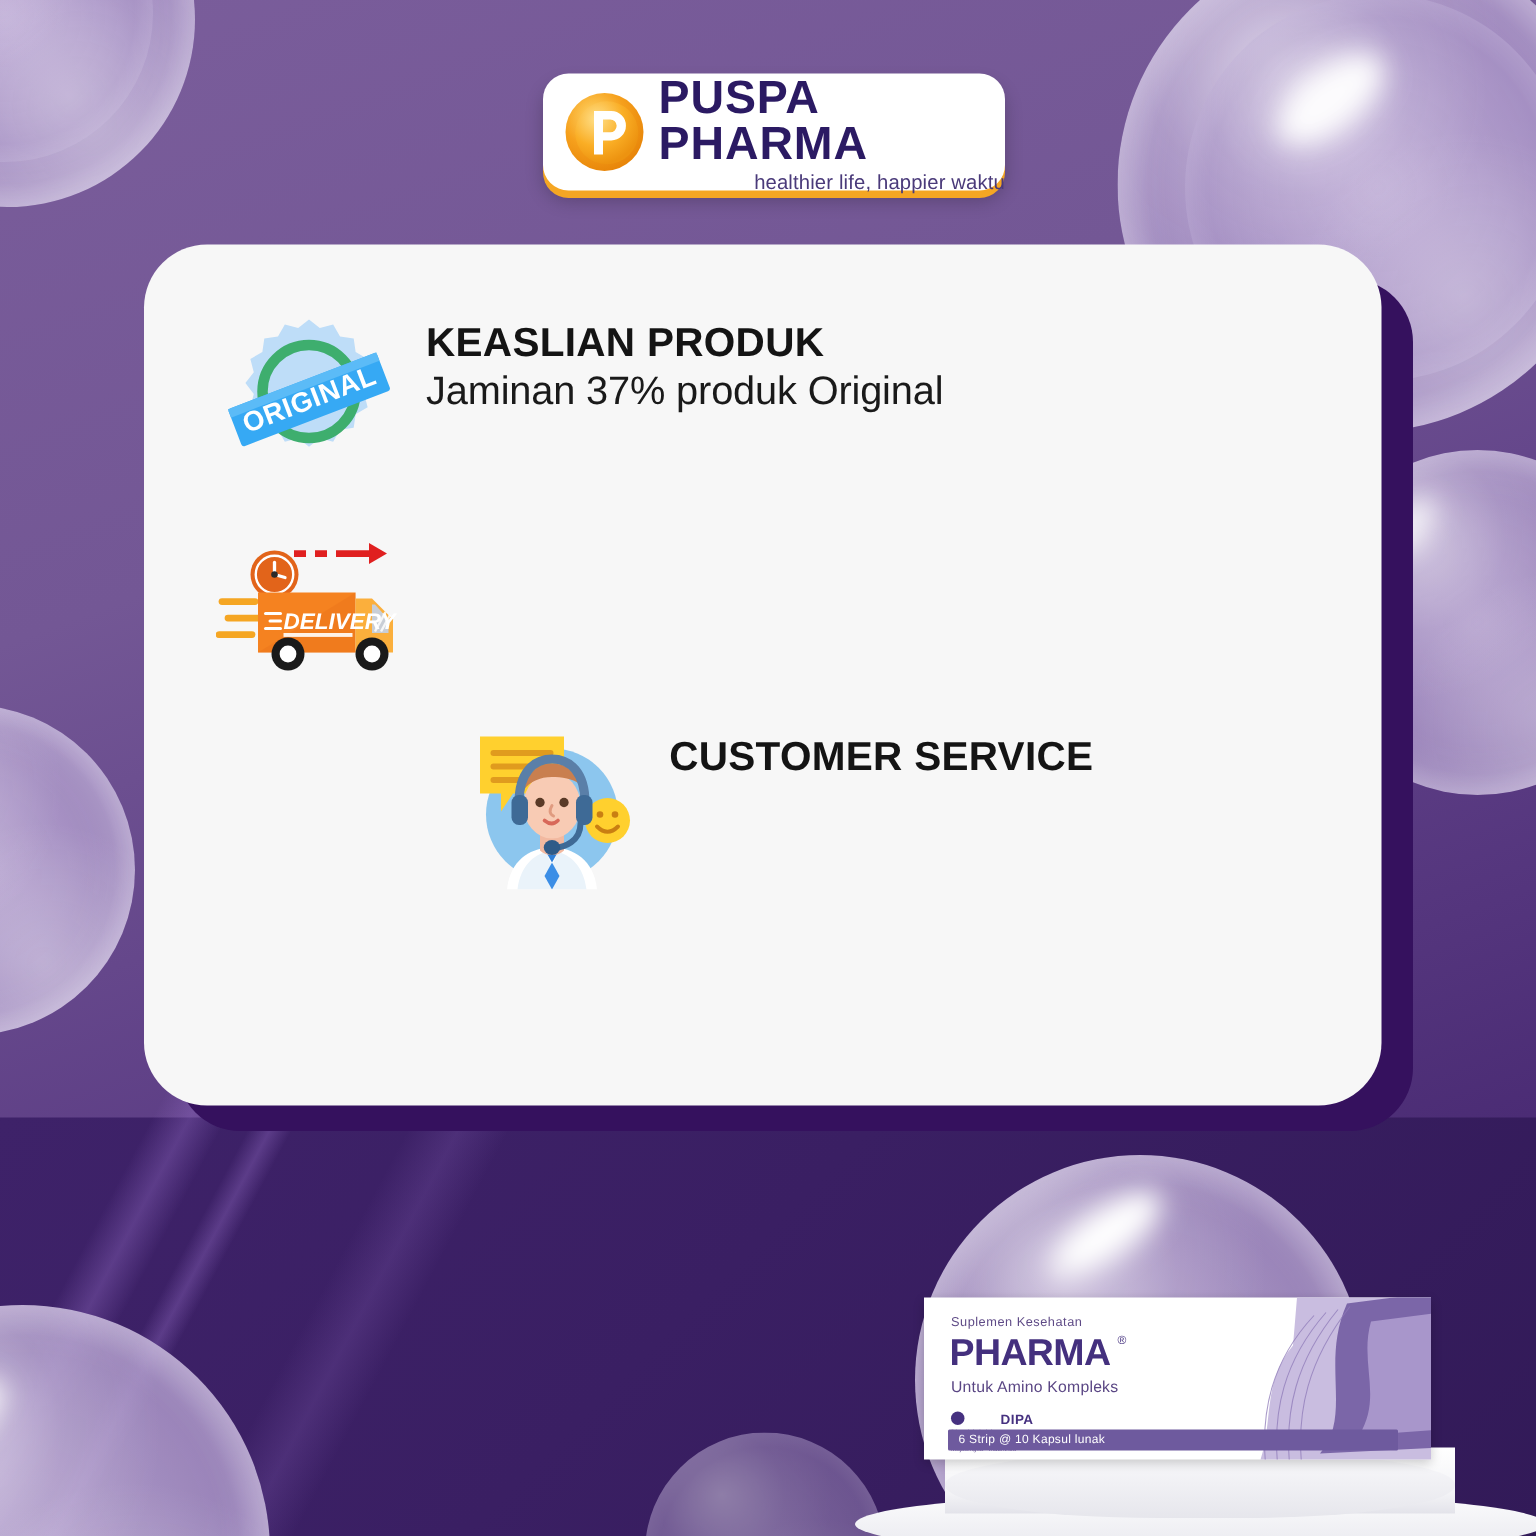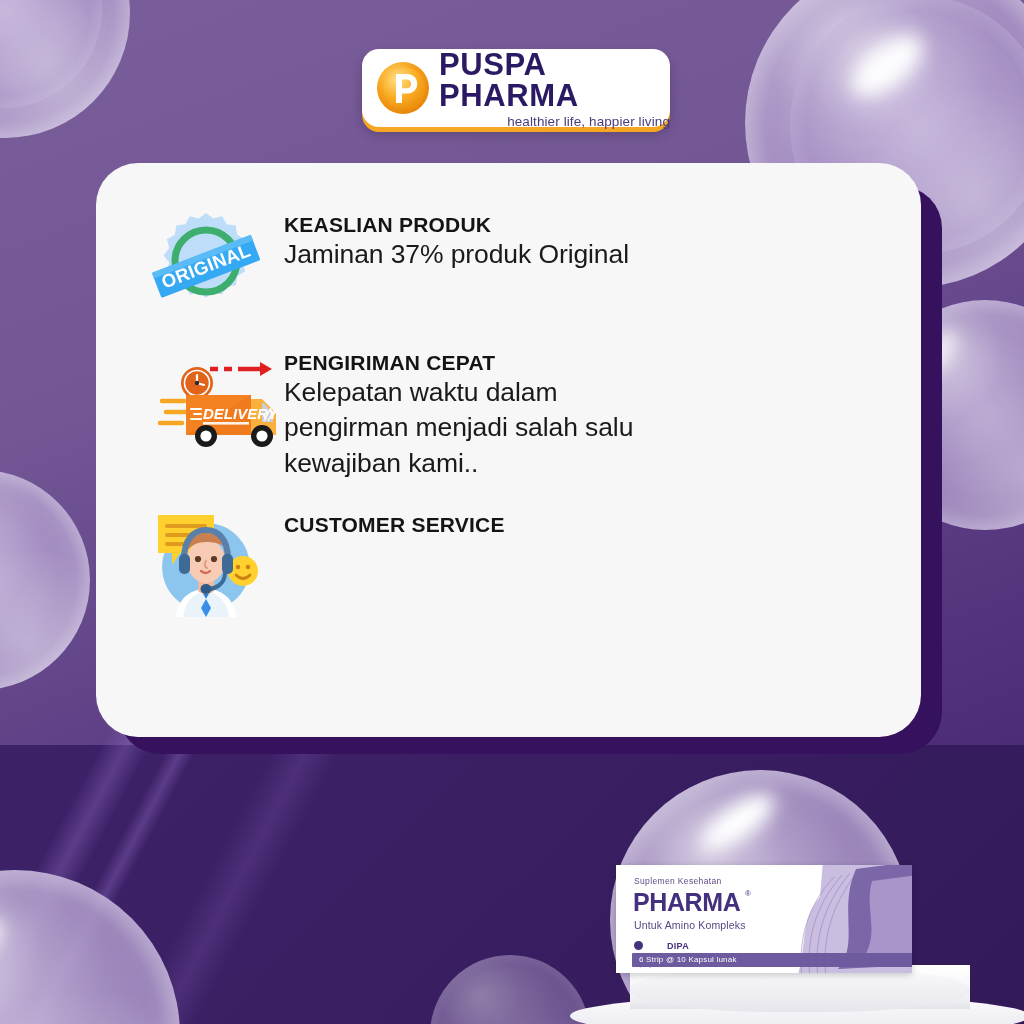--- a/index.html
+++ b/index.html
@@ -64,57 +64,57 @@
   #card-shadow {
     position:absolute; left:118px; top:186px; width:824px; height:568px;
     background:#35115E; border-radius:42px;
   }
   #info-card {
     position:absolute; left:96px; top:163px; width:825px; height:574px;
     background:#F7F7F7; border-radius:42px;
     padding:44px 30px 0 46px;
   }
   .feature-row { display:flex; align-items:flex-start; margin-bottom:26px; }
-  .feature-row:last-child { margin-bottom:0; }
+  .feature-row:last-child { margin-bottom:0;justify-content:center; }
   .feat-icon { flex:0 0 128px; height:112px; position:relative; margin-right:14px; }
   .feat-text { padding-top:6px; }
   .feat-title {
     font-family:"Liberation Sans", sans-serif;
-    font-weight:700; font-size:21px; color:#141414;
+    font-weight:700; font-size:27px; color:#141414;
     letter-spacing:.2px; line-height:1.12;
   }
   .feat-desc {
     font-family:"Liberation Sans", sans-serif;
     font-size:26.5px; color:#1A1A1A; line-height:1.34;
     letter-spacing:-.1px; white-space:pre-line;
   }
 
   
   .orig-wrap { position:absolute; left:10px; top:2px; width:108px; height:104px; }
 
   
-  .truck-wrap { position:absolute; left:16px; top:6px; width:126px; height:100px; }
+  .truck-wrap { position:absolute; left:2px; top:6px; width:126px; height:100px; }
 
   
   .cs-wrap { position:absolute; left:8px; top:2px; width:112px; height:108px; }
   .podium-top {
     position:absolute; left:630px; top:968px; width:340px; height:44px;
     background:linear-gradient(180deg,#FAFAFC 0%,#E6E6EC 100%); border-radius:50%/60%;
   }
   .podium-cyl {
     position:absolute; left:630px; top:965px; width:340px; height:44px;
     background:linear-gradient(180deg,#FFFFFF 0%,#F3F3F6 70%,#E3E3EA 100%);
   }
   .podium-base2 {
     position:absolute; left:570px; top:996px; width:460px; height:40px;
     background:linear-gradient(180deg,#FCFCFD 0%,#E8E8EE 100%); border-radius:50%/55%;
   }
 
   #product-box {
-    position:absolute; left:616px; top:865px; width:296px; height:108px;
+    position:absolute; left:616px; top:865px; width:338px; height:108px;
     background:#FFFFFF; overflow:hidden;
     box-shadow:0 2px 7px rgba(0,0,0,.20);
   }
   .pb-suple {
     position:absolute; left:18px; top:11px;
     font-size:8.5px; color:#5E4A86; letter-spacing:.35px;
   }
   .pb-name {
     position:absolute; left:17px; top:25px;
     font-weight:700; font-size:25px; color:#44307E;
@@ -223,21 +223,21 @@
           <stop offset="100%" stop-color="#ED9310"></stop>
         </radialGradient>
       </defs>
       <circle cx="27" cy="27" r="26" fill="url(#gOuter)"></circle>
       <circle cx="28.5" cy="27.5" r="21" fill="url(#gInner)"></circle>
       <path d="M20 13 h11.5 a9.8 9.8 0 0 1 0 19.6 H26 V42 H20 Z M26 18.6 v8.6 h4.8 a4.3 4.3 0 0 0 0-8.6 Z" fill="#FFFFFF"></path>
     </svg>
   </div>
   <div id="logo-text-wrap">
     <div class="brand-name">PUSPA PHARMA</div>
-    <div class="brand-tag">healthier life, happier living</div>
+    <div class="brand-tag">healthier life, happier waktu</div>
   </div>
 </div>
 
 <div id="card-shadow"></div>
 
 <div id="info-card">
 
   <div class="feature-row">
     <div class="feat-icon">
       <div class="orig-wrap">
@@ -303,26 +303,20 @@
           </g>
           <text x="45" y="68" font-family="Liberation Sans, sans-serif" font-size="15" font-weight="700" font-style="italic" fill="#FFFFFF">DELIVERY</text>
           <rect x="45" y="71" width="46" height="2.6" fill="#FFFFFF" opacity=".9"></rect>
 
           <circle cx="48" cy="85" r="11" fill="#1A1A1A"></circle>
             <circle cx="48" cy="85" r="5.6" fill="#FFFFFF"></circle>
           <circle cx="104" cy="85" r="11" fill="#1A1A1A"></circle>
             <circle cx="104" cy="85" r="5.6" fill="#FFFFFF"></circle>
         </svg>
       </div>
-    </div>
-    <div class="feat-text">
-      <div class="feat-title">PENGIRIMAN CEPAT</div>
-      <div class="feat-desc">Kelepatan waktu dalam
-pengirman menjadi salah salu
-kewajiban kami..</div>
     </div>
   </div>
 
   <div class="feature-row">
     <div class="feat-icon">
       <div class="cs-wrap">
         <svg viewBox="0 0 112 108" width="112" height="108">
           <circle cx="56" cy="58" r="44" fill="#8CC6EE"></circle>
 
           <path d="M8 6 H64 V44 H30 L22 56 V44 H8 Z" fill="#FFD02E"></path>

